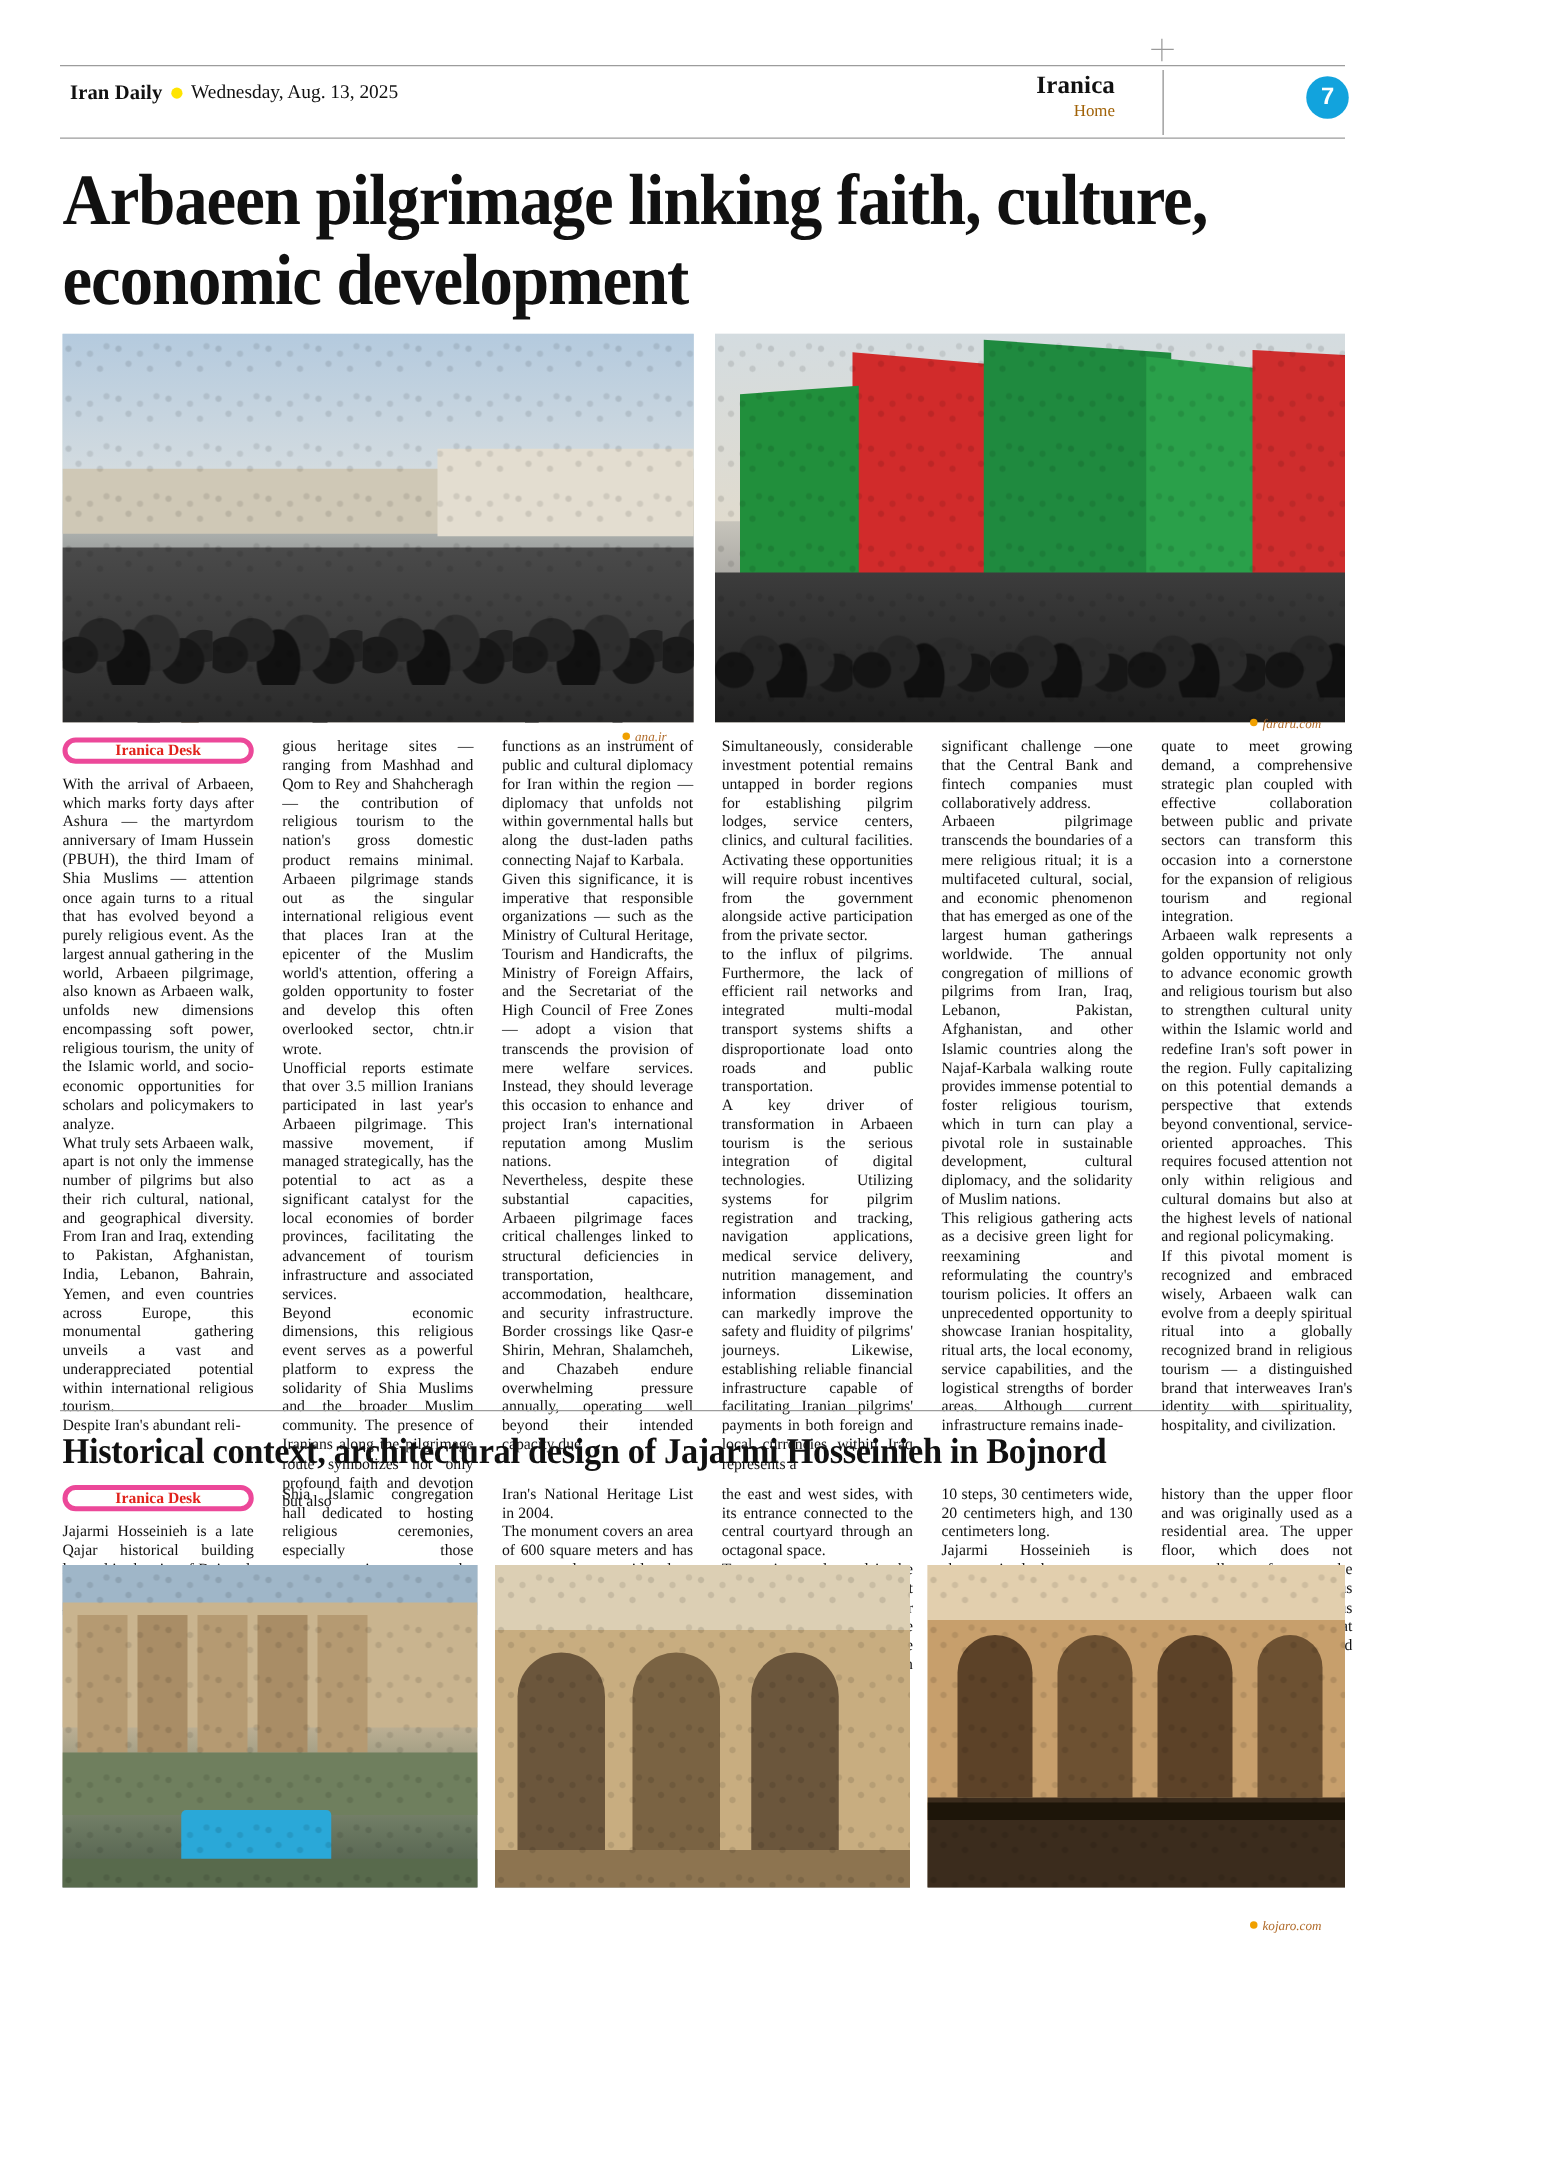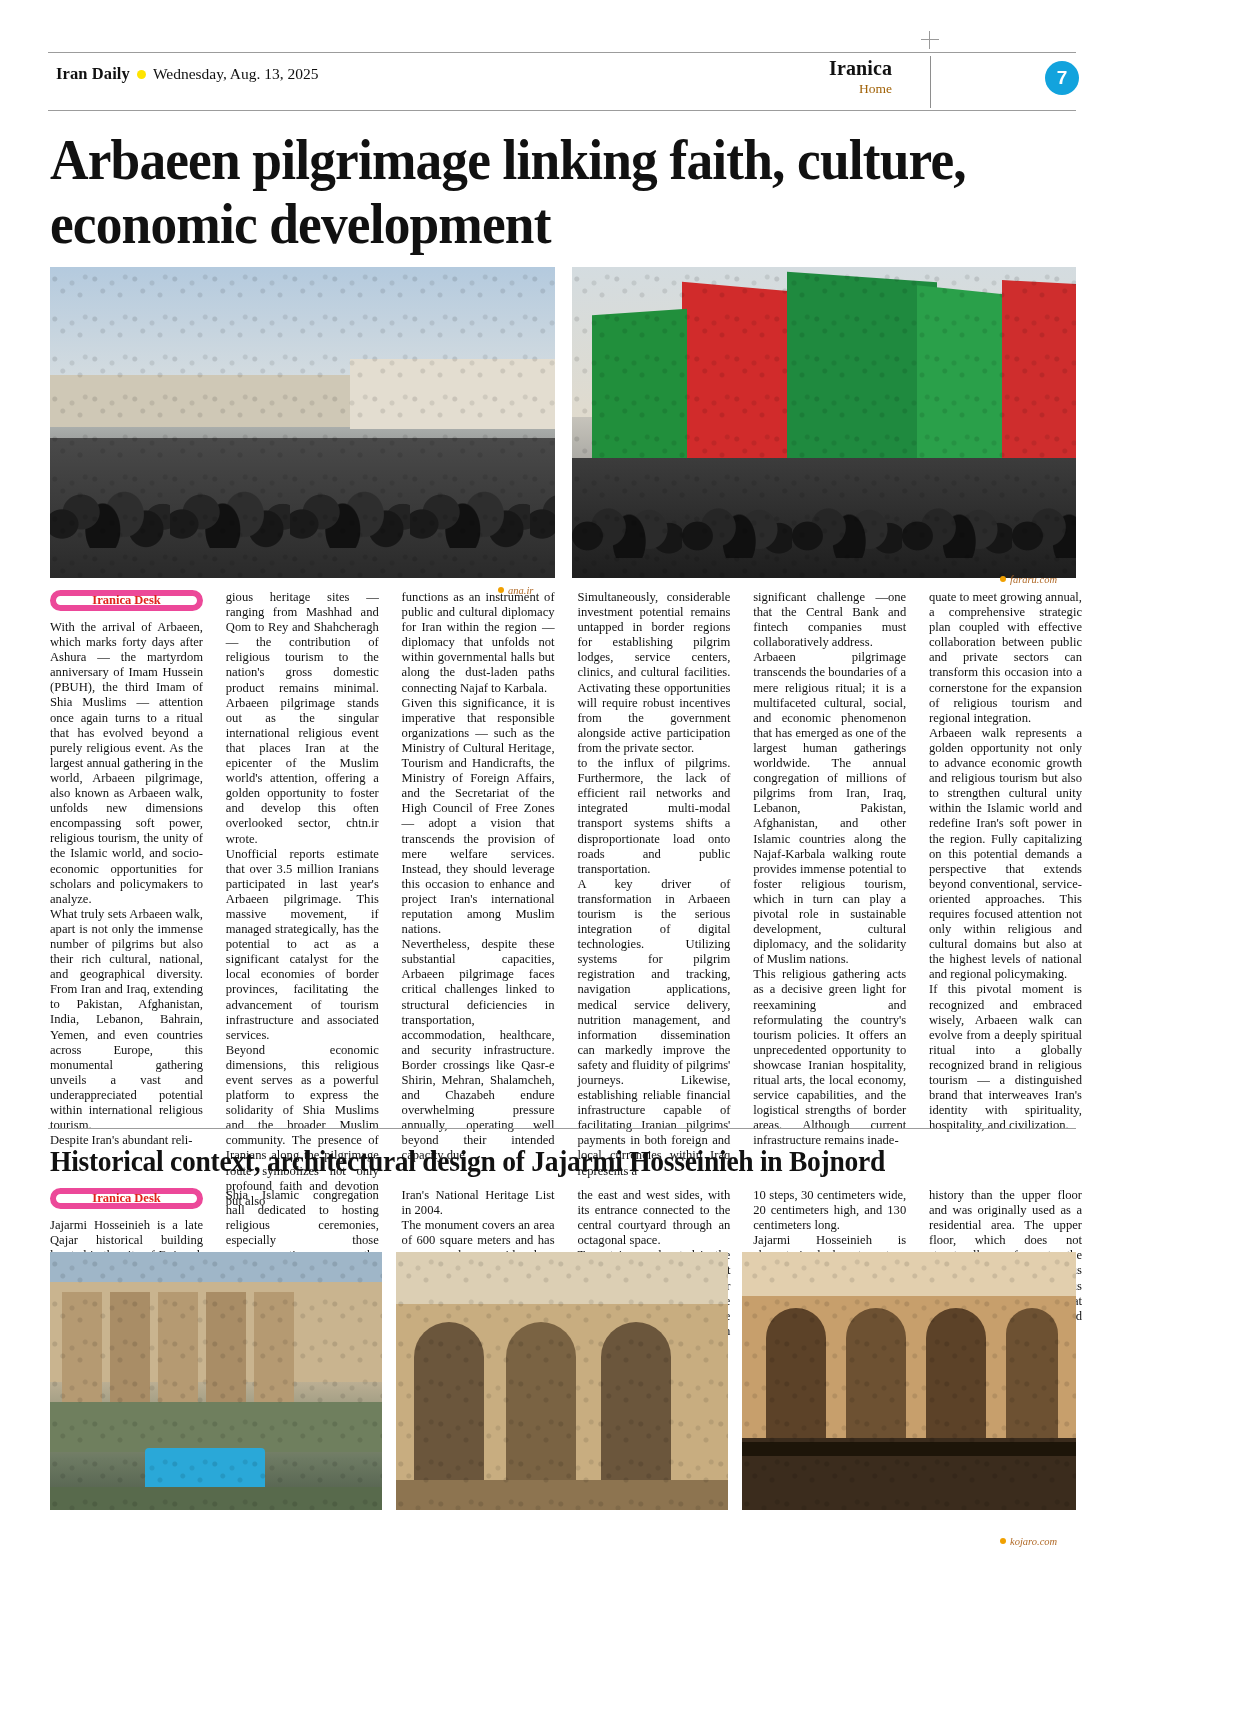--- a/index.html
+++ b/index.html
@@ -63,21 +63,21 @@
       font-family:"Liberation Serif", serif; white-space:nowrap; }
   .credit .cdot { display:inline-block; width:6px; height:6px; border-radius:50%;
       background:#f0a000; margin-right:4px; vertical-align:1px; }
 
   
   .cols { position:absolute; display:grid; }
   .col { font-size:12.6px; line-height:15.1px; text-align:justify; hyphens:none; }
   .col p { margin:0; }
 
   .deskbadge {
-    border:6px solid #ec4899; border-radius:14px; height:21px;
+    border:4px solid #ec4899; border-radius:14px; height:21px;
     display:flex; align-items:center; justify-content:center;
     color:#e0231c; font-weight:bold; font-size:12.5px; margin-bottom:9px;
     font-family:"Liberation Serif", serif;
   }
 
   
   #article1-cols {
     left:50px; top:590px; width:1026px;
     grid-template-columns: repeat(6, 153px);
     column-gap: 22.8px;
@@ -212,21 +212,21 @@
       <p>Simultaneously, considerable investment potential remains untapped in border regions for establishing pilgrim lodges, service centers, clinics, and cultural facilities. Activating these opportunities will require robust incentives from the government alongside active participation from the private sector.</p>
       <p>to the influx of pilgrims. Furthermore, the lack of efficient rail networks and integrated multi-modal transport systems shifts a disproportionate load onto roads and public transportation.</p>
       <p>A key driver of transformation in Arbaeen tourism is the serious integration of digital technologies. Utilizing systems for pilgrim registration and tracking, navigation applications, medical service delivery, nutrition management, and information dissemination can markedly improve the safety and fluidity of pilgrims' journeys. Likewise, establishing reliable financial infrastructure capable of facilitating Iranian pilgrims' payments in both foreign and local currencies within Iraq represents a</p>
     </div>
     <div class="col">
       <p>significant challenge —one that the Central Bank and fintech companies must collaboratively address.</p>
       <p>Arbaeen pilgrimage transcends the boundaries of a mere religious ritual; it is a multifaceted cultural, social, and economic phenomenon that has emerged as one of the largest human gatherings worldwide. The annual congregation of millions of pilgrims from Iran, Iraq, Lebanon, Pakistan, Afghanistan, and other Islamic countries along the Najaf-Karbala walking route provides immense potential to foster religious tourism, which in turn can play a pivotal role in sustainable development, cultural diplomacy, and the solidarity of Muslim nations.</p>
       <p>This religious gathering acts as a decisive green light for reexamining and reformulating the country's tourism policies. It offers an unprecedented opportunity to showcase Iranian hospitality, ritual arts, the local economy, service capabilities, and the logistical strengths of border areas. Although current infrastructure remains inade-</p>
     </div>
     <div class="col">
-      <p>quate to meet growing annual, a comprehensive strategic plan coupled with effective collaboration between public and private sectors can transform this occasion into a cornerstone for the expansion of religious tourism and regional integration.</p>
+      <p>quate to meet growing demand, a comprehensive strategic plan coupled with effective collaboration between public and private sectors can transform this occasion into a cornerstone for the expansion of religious tourism and regional integration.</p>
       <p>Arbaeen walk represents a golden opportunity not only to advance economic growth and religious tourism but also to strengthen cultural unity within the Islamic world and redefine Iran's soft power in the region. Fully capitalizing on this potential demands a perspective that extends beyond conventional, service-oriented approaches. This requires focused attention not only within religious and cultural domains but also at the highest levels of national and regional policymaking.</p>
       <p>If this pivotal moment is recognized and embraced wisely, Arbaeen walk can evolve from a deeply spiritual ritual into a globally recognized brand in religious tourism — a distinguished brand that interweaves Iran's identity with spirituality, hospitality, and civilization.</p>
     </div>
   </div>
 
   <div class="rule-mid"></div>
 
   <div class="headline2">Historical context, architectural design of Jajarmi Hosseinieh in Bojnord</div>
 
   <div class="cols" id="article2-cols">

